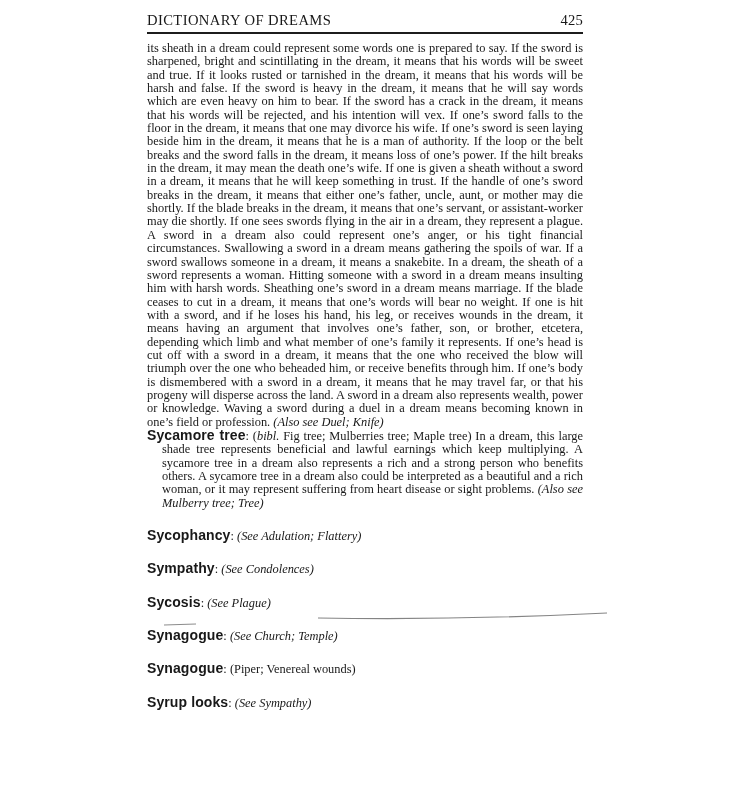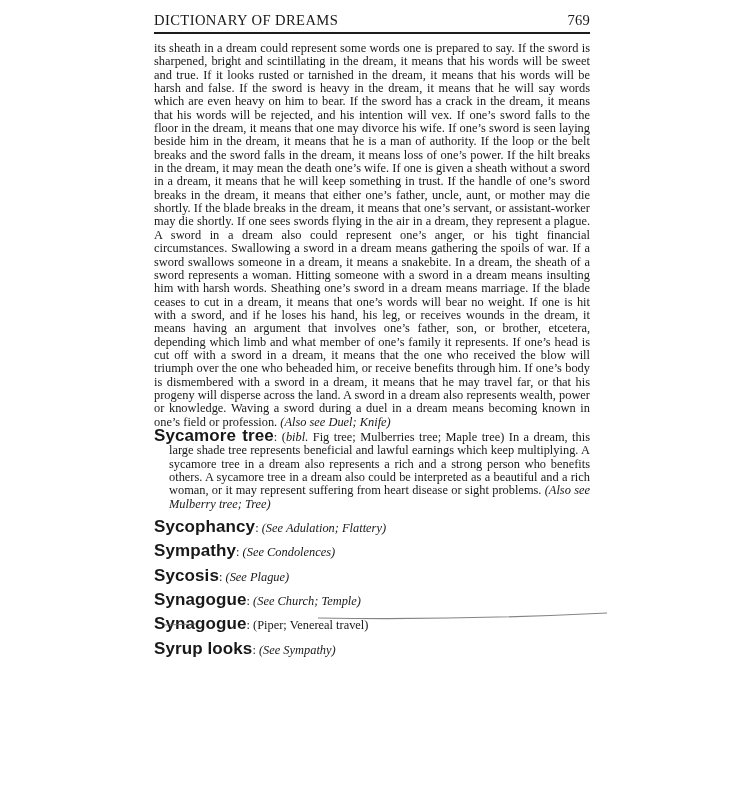--- a/index.html
+++ b/index.html
@@ -10,21 +10,21 @@
     color: #181818;
     overflow: hidden;
   }
   .scan-page {
     position: relative;
     width: 750px; height: 786px;
     background: #ffffff;
   }
   .content {
     position: absolute;
-    left: 154px; top: 12px;
+    left: 147px; top: 12px;
     width: 436px;
   }
   .running-header {
     display: flex;
     justify-content: space-between;
     align-items: baseline;
     font-size: 14.6px;
     letter-spacing: 0.4px;
     padding-bottom: 3px;
     border-bottom: 2.6px solid #1c1c1c;
@@ -41,63 +41,63 @@
     text-justify: inter-word;
   }
   .entry.continuation {
     margin-left: 0; 
   }
   .entry.hanging {
     padding-left: 15px;
     text-indent: -15px;
   }
   .entry.short {
-    margin-top: 9px;
+    margin-top: 19px;
     text-align: left;
   }
   .term {
     font-family: "Liberation Sans", "DejaVu Sans", sans-serif;
     font-weight: bold;
-    font-size: 17px;
+    font-size: 14px;
     letter-spacing: 0.1px;
   }
   .italic { font-style: italic; }
   .roman { font-style: normal; }
   .artifact-svg {
     position: absolute;
     left: 0; top: 0;
     pointer-events: none;
   }
 </style>
 </head>
 <body>
 
 <div class="scan-page">
   <div class="content">
 
     <div class="running-header">
       <span class="header-title">DICTIONARY OF DREAMS</span>
-      <span class="header-page-number">769</span>
+      <span class="header-page-number">425</span>
     </div>
 
     <div class="body-text">
 
       <p class="entry continuation"><span>its sheath in a dream could represent some words one is prepared to say. If the sword is sharpened, bright and scintillating in the dream, it means that his words will be sweet and true. If it looks rusted or tarnished in the dream, it means that his words will be harsh and false. If the sword is heavy in the dream, it means that he will say words which are even heavy on him to bear. If the sword has a crack in the dream, it means that his words will be rejected, and his intention will vex. If one’s sword falls to the floor in the dream, it means that one may divorce his wife. If one’s sword is seen laying beside him in the dream, it means that he is a man of authority. If the loop or the belt breaks and the sword falls in the dream, it means loss of one’s power. If the hilt breaks in the dream, it may mean the death one’s wife. If one is given a sheath without a sword in a dream, it means that he will keep something in trust. If the handle of one’s sword breaks in the dream, it means that either one’s father, uncle, aunt, or mother may die shortly. If the blade breaks in the dream, it means that one’s servant, or assistant-worker may die shortly. If one sees swords flying in the air in a dream, they represent a plague. A sword in a dream also could represent one’s anger, or his tight financial circumstances. Swallowing a sword in a dream means gathering the spoils of war. If a sword swallows someone in a dream, it means a snakebite. In a dream, the sheath of a sword represents a woman. Hitting someone with a sword in a dream means insulting him with harsh words. Sheathing one’s sword in a dream means marriage. If the blade ceases to cut in a dream, it means that one’s words will bear no weight. If one is hit with a sword, and if he loses his hand, his leg, or receives wounds in the dream, it means having an argument that involves one’s father, son, or brother, etcetera, depending which limb and what member of one’s family it represents. If one’s head is cut off with a sword in a dream, it means that the one who received the blow will triumph over the one who beheaded him, or receive benefits through him. If one’s body is dismembered with a sword in a dream, it means that he may travel far, or that his progeny will disperse across the land. A sword in a dream also represents wealth, power or knowledge. Waving a sword during a duel in a dream means becoming known in one’s field or profession. </span><span class="italic">(Also see Duel; Knife)</span></p>
 
       <p class="entry hanging"><span class="term">Sycamore tree</span><span>: </span><span>(</span><span class="italic">bibl.</span><span> Fig tree; Mulberries tree; Maple tree) In a dream, this large shade tree represents beneficial and lawful earnings which keep multiplying. A sycamore tree in a dream also represents a rich and a strong person who benefits others. A sycamore tree in a dream also could be interpreted as a beautiful and a rich woman, or it may represent suffering from heart disease or sight problems. </span><span class="italic">(Also see Mulberry tree; Tree)</span></p>
 
       <p class="entry short hanging"><span class="term">Sycophancy</span><span>: </span><span class="italic">(See Adulation; Flattery)</span></p>
 
       <p class="entry short hanging"><span class="term">Sympathy</span><span>: </span><span class="italic">(See Condolences)</span></p>
 
       <p class="entry short hanging"><span class="term">Sycosis</span><span>: </span><span class="italic">(See Plague)</span></p>
 
       <p class="entry short hanging"><span class="term">Synagogue</span><span>: </span><span class="italic">(See Church; Temple)</span></p>
 
-      <p class="entry short hanging"><span class="term">Synagogue</span><span>: </span><span class="roman">(Piper; Venereal travel)</span></p>
+      <p class="entry short hanging"><span class="term">Synagogue</span><span>: </span><span class="roman">(Piper; Venereal wounds)</span></p>
 
       <p class="entry short hanging"><span class="term">Syrup looks</span><span>: </span><span class="italic">(See Sympathy)</span></p>
 
     </div>
   </div>
 
   <svg class="artifact-svg" width="750" height="786" viewBox="0 0 750 786">
     <path d="M318,618 Q 455,620.5 607,613" stroke="#6e6e6e" stroke-width="1.1" fill="none" opacity="0.85"></path>
     <path d="M164,625 L 196,624" stroke="#6e6e6e" stroke-width="1" fill="none" opacity="0.8"></path>
   </svg>

